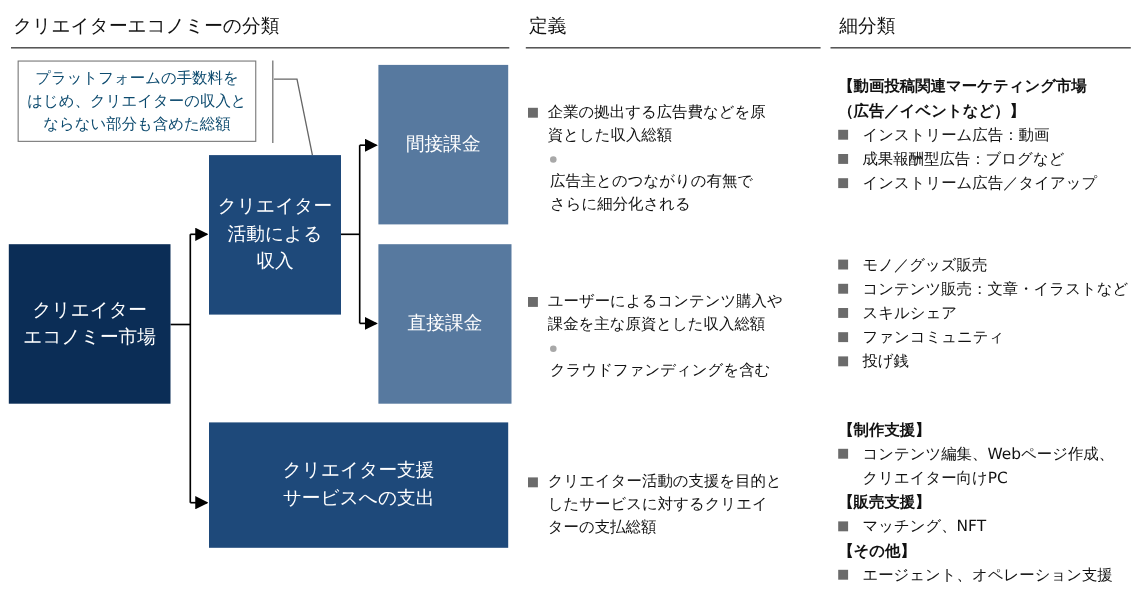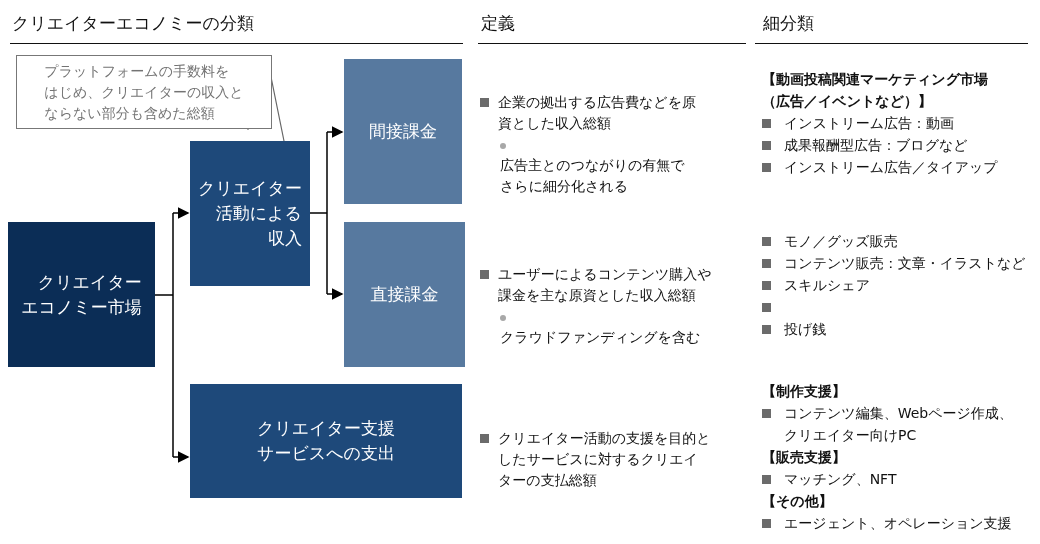--- a/index.html
+++ b/index.html
@@ -2,28 +2,28 @@
 <html><head>
 <meta charset="utf-8">
 <style>
   html, body { margin: 0; padding: 0; background: #ffffff; }
   body { width: 1040px; height: 544px; position: relative; overflow: hidden;
          font-family: "DejaVu Sans", "Liberation Sans", sans-serif; color: #111; }
   .col-title { position: absolute; top: 12px; font-size: 17px; color: #111; white-space: nowrap; }
   .rule { position: absolute; top: 43px; height: 0; border-top: 1.5px solid #111; }
   .box { position: absolute; display: flex; align-items: center; justify-content: center;
          text-align: center; color: #ffffff; font-size: 17px; line-height: 25px; }
-  .box span { white-space: pre-line; text-align: right; }
+  .box span { white-space: pre-line; }
   .navy { background: #0b2d56; }
   .mid { background: #1e497a; }
   .light { background: #57799f; }
-  .callout { position: absolute; left: 16px; top: 55px; width: 256px; height: 74px;
+  .callout { position: absolute; left: 16px; top: 55px; width: 217px; height: 74px;
              border: 1.5px solid #777; background: #fff; box-sizing: border-box;
-             display: flex; align-items: center; justify-content: center; text-align: left;
-             font-size: 14px; line-height: 21px; color: #737373; }
+             display: flex; align-items: center; justify-content: center; text-align: center;
+             font-size: 14px; line-height: 21px; color: #0c4a6e; }
   .callout span { white-space: pre-line; }
   svg.lines { position: absolute; left: 0; top: 0; }
   .def { position: absolute; left: 480px; width: 265px; font-size: 14px; line-height: 21px; color: #111; }
   .def .row { display: flex; }
   .def .sq { flex: 0 0 18px; }
   .sq-glyph { display: inline-block; width: 9px; height: 9px; background: #6b6b6b; margin-top: 6px; }
   .dot-glyph { display: inline-block; width: 6px; height: 6px; border-radius: 50%; background: #a8a8a8; margin-top: 8px; }
   .def .sub { display: flex; padding-left: 20px; flex-direction: column; }
   .def .sub .bul { flex: 0 0 18px; }
   .u { text-underline-offset: 3px; }
@@ -153,20 +153,21 @@
   <div class="item">
       <div class="bul"><span class="sq-glyph"></span></div>
       <div class="txt">コンテンツ販売：文章・イラストなど</div>
     </div>
   <div class="item">
       <div class="bul"><span class="sq-glyph"></span></div>
       <div class="txt">スキルシェア</div>
     </div>
   <div class="item">
       <div class="bul"><span class="sq-glyph"></span></div>
+      <div class="txt">ファンコミュニティ</div>
     </div>
   <div class="item">
       <div class="bul"><span class="sq-glyph"></span></div>
       <div class="txt">投げ銭</div>
     </div>
 </div>
 
 <div class="cls" style="top:380px;">
   <div class="hd">【制作支援】</div>
   <div class="item">

